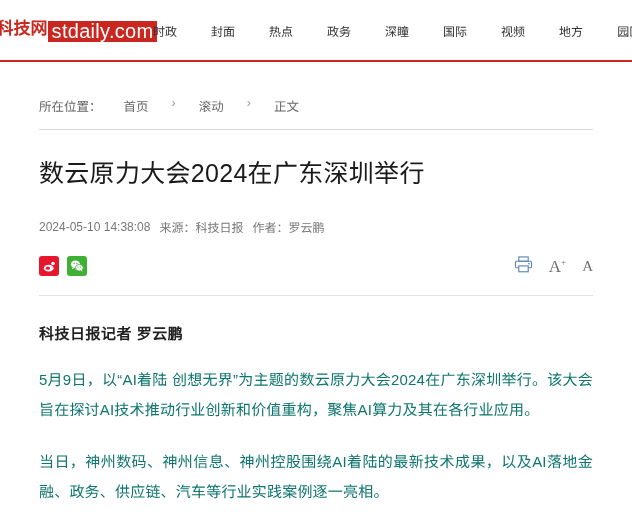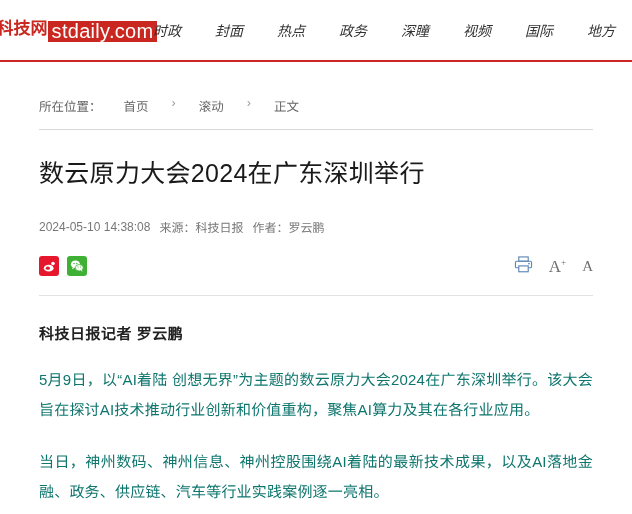--- a/index.html
+++ b/index.html
@@ -51,26 +51,25 @@
     letter-spacing: 0.3px;
     font-family: "Liberation Sans", sans-serif;
   }
   .main-nav {
     display: flex;
     align-items: center;
     margin-left: 22px;
     height: 100%;
   }
   .nav-item {
-    font-size: 14px;
+    font-size: 12px;
     color: #333333;
     padding: 0 17px;
     cursor: pointer;
     white-space: nowrap;
-    font-style: italic;
   }
 
   
   .content {
     width: 554px;
     margin: 0 auto;
     padding-top: 34px;
   }
 
   .breadcrumb {
@@ -177,22 +176,22 @@
   <div class="logo-wrap">
     <div class="logo-cn">中国科技网</div>
     <div class="logo-en">stdaily.com</div>
   </div>
   <div class="main-nav">
     <div class="nav-item">时政</div>
     <div class="nav-item">封面</div>
     <div class="nav-item">热点</div>
     <div class="nav-item">政务</div>
     <div class="nav-item">深瞳</div>
+    <div class="nav-item">国际</div>
     <div class="nav-item">视频</div>
-    <div class="nav-item">国际</div>
     <div class="nav-item">地方</div>
     <div class="nav-item">园区</div>
 
   </div>
 </div>
 
 <div class="content">
 
   <div class="breadcrumb">
     <span class="bc-label">所在位置：</span>

